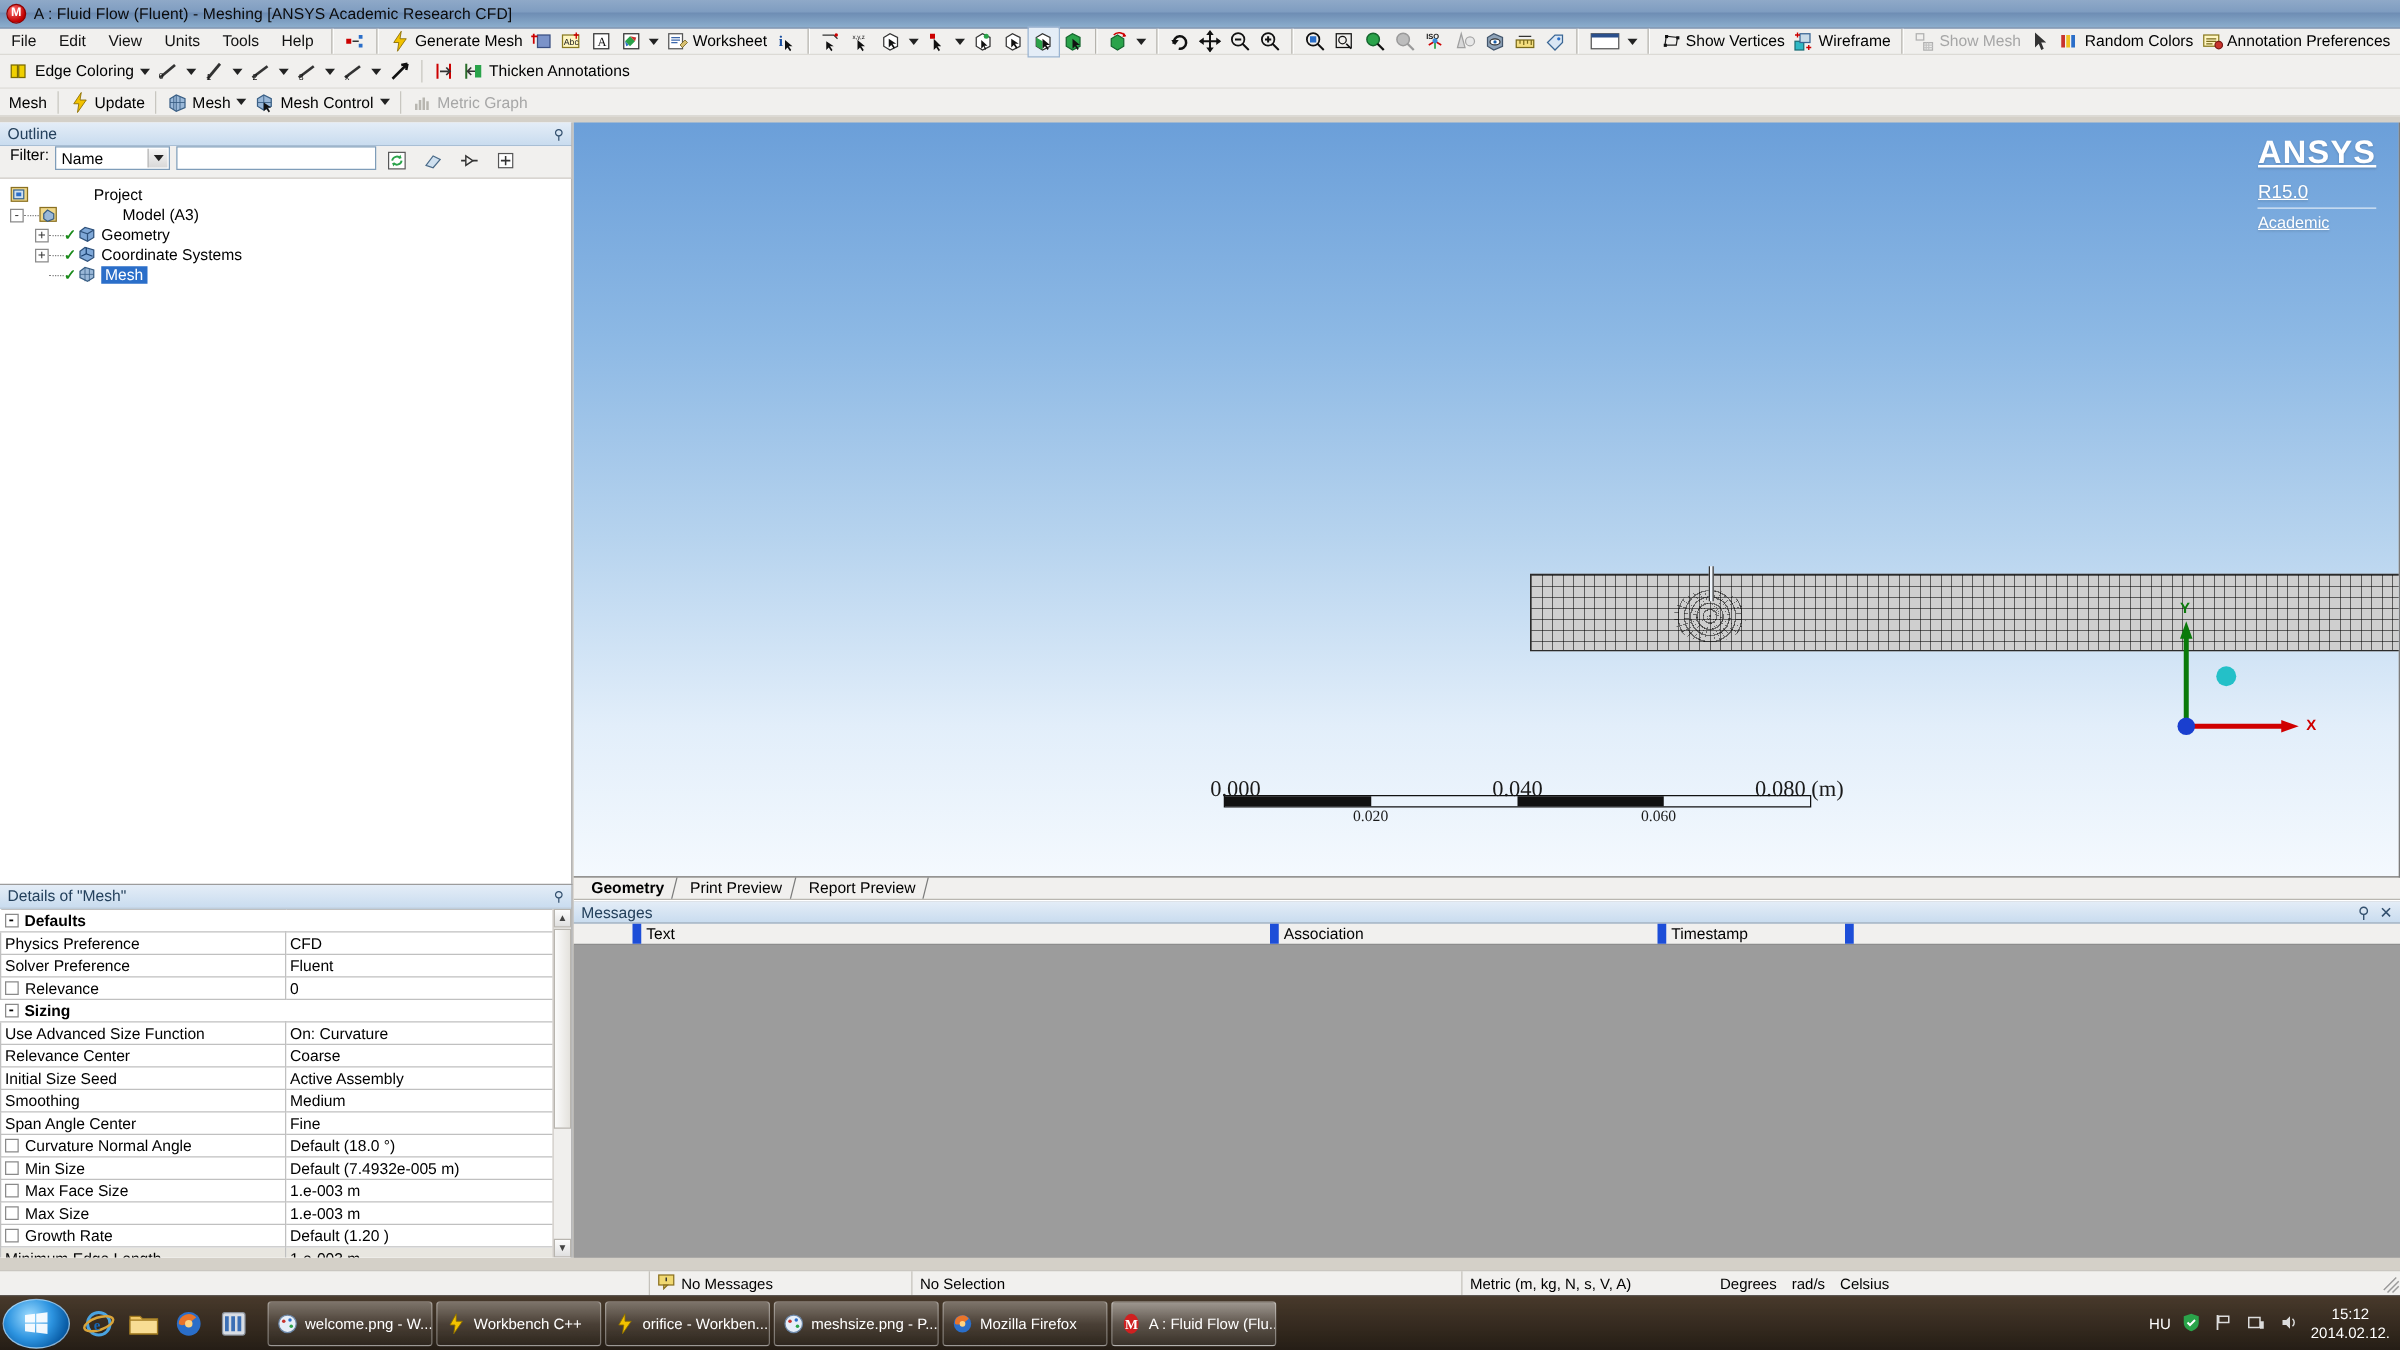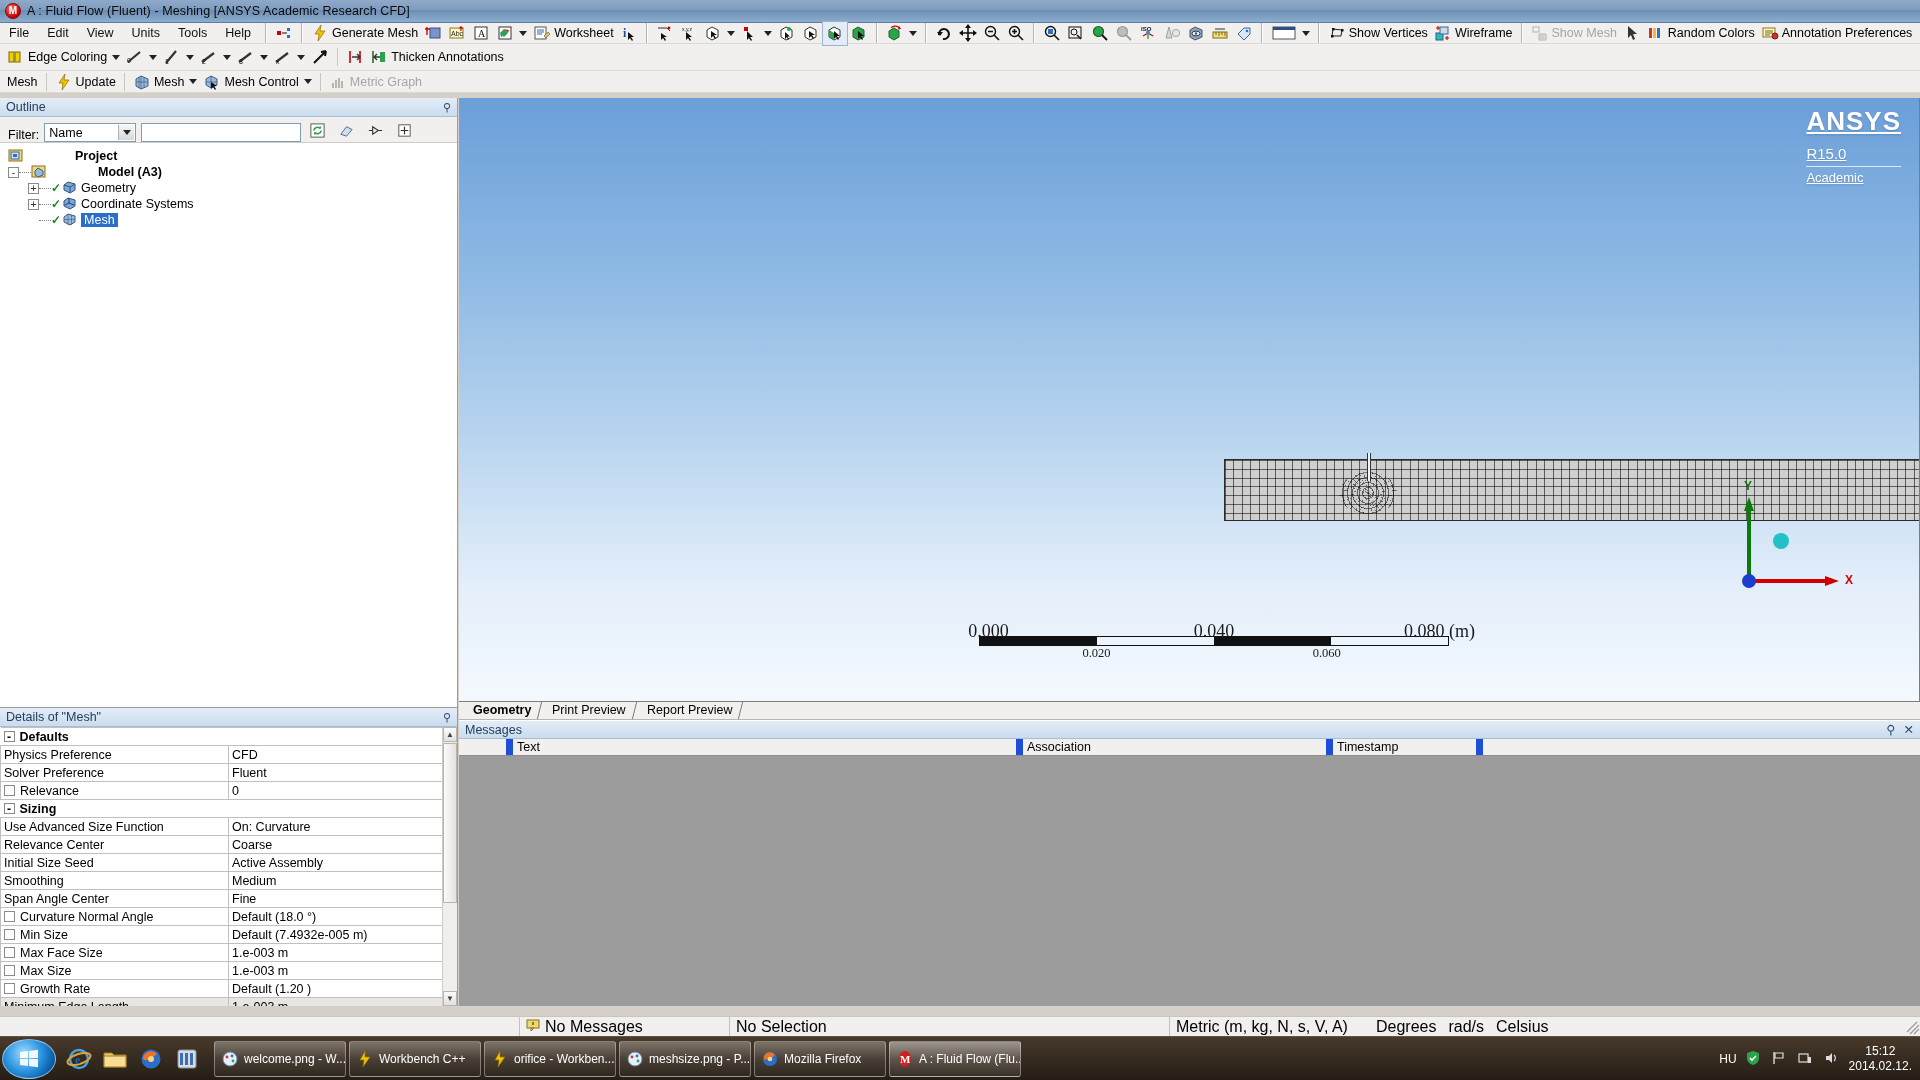--- a/index.html
+++ b/index.html
@@ -69,21 +69,21 @@
   }
   .panel-title {
     height: 19px; background: linear-gradient(to bottom,#e4edf7,#c9dcef);
     border-bottom: 1px solid #a8bed4;
     display: flex; align-items: center; padding: 0 6px;
     font-size: 12.5px; color: #24405c;
   }
   .panel-title .pin { margin-left: auto; color: #33506e; font-size: 11px; }
   .filter-bar {
     height: 26px; background: #f1f0ee; border-bottom: 1px solid #cfccc6;
-    display: flex; align-items: flex-end; gap: 5px; padding: 0 4px;
+    display: flex; align-items: flex-start; gap: 5px; padding: 0 4px;
   }
   .filter-label { font-size: 12.5px; padding-left: 4px; }
   .combo {
     height: 19px; width: 92px; background:#fff; border: 1px solid #7f9db9;
     display: flex; align-items: center; padding-left: 4px; font-size: 12.5px;
     position: relative;
   }
   .combo .arrow {
     position: absolute; right: 1px; top: 1px; bottom: 1px; width: 16px;
     background: linear-gradient(to bottom,#f6f6f6,#d8d8d8);
@@ -93,21 +93,21 @@
   .tree { flex: 1; overflow: hidden; padding-top: 5px; font-size: 12.5px; }
   .tnode { display: flex; align-items: center; height: 16px; white-space: nowrap; }
   .expander {
     width: 11px; height: 11px; border: 1px solid #8a8a8a; background: #fff;
     display: inline-flex; align-items: center; justify-content: center;
     font-size: 10px; line-height: 9px; color: #333; font-family: "DejaVu Sans Mono", monospace;
     flex: 0 0 11px;
   }
   .dotline { width: 12px; border-top: 1px dotted #808080; height: 1px; }
   .node-label { margin-left: 3px; }
-  .node-label.bold { font-weight: bold; padding-left: 48px; }
+  .node-label.bold { font-weight: normal; padding-left: 48px; }
   .sel { background: #2a6ec9; color: #fff; padding: 0 3px; }
   .chk { color: #1a8a1a; font-weight: bold; font-size: 12px; margin-right:1px; }
 
   
   .details-panel {
     position: absolute; left: 0; width: 458px; bottom: 0; top: 609px;
     background: #fff; border-right: 1px solid #9c9c9c; border-top: 1px solid #9c9c9c;
     display: flex; flex-direction: column;
   }
   .details-grid { flex: 1; overflow: hidden; position: relative; }
@@ -213,21 +213,21 @@
   }
   .msg-title .right { margin-left: auto; display: flex; gap: 8px; align-items: center; color:#33506e;}
   .msg-head { height: 17px; display: flex; background: #f1f0ee; border-bottom: 1px solid #8d8d8d; font-size: 12.5px;}
   .msg-head div { border-right: 7px solid #1d4ed8; padding-left: 4px; display:flex; align-items:center; }
   .msg-body { flex: 1; background: #9c9c9c; }
 
   
   .statusbar {
     position: absolute; left: 0; right: 0; bottom: 44px; height: 20px;
     background: #f1f0ee; border-top: 1px solid #c9c6c0;
-    display: flex; align-items: center; font-size: 16px;
+    display: flex; align-items: center; font-size: 12px;
   }
   .sb-cell { height: 20px; display: flex; align-items: center; padding: 0 6px; border-right: 1px solid #c5c2bc; }
   .grip { margin-left: auto; width: 16px; height: 16px; }
 
   
   .taskbar {
     position: absolute; left: 0; right: 0; bottom: 0; height: 44px;
     background: linear-gradient(to bottom, rgba(60,45,30,.92), rgba(30,22,14,.96));
     display: flex; align-items: center;
     border-top: 1px solid rgba(255,255,255,.25);

